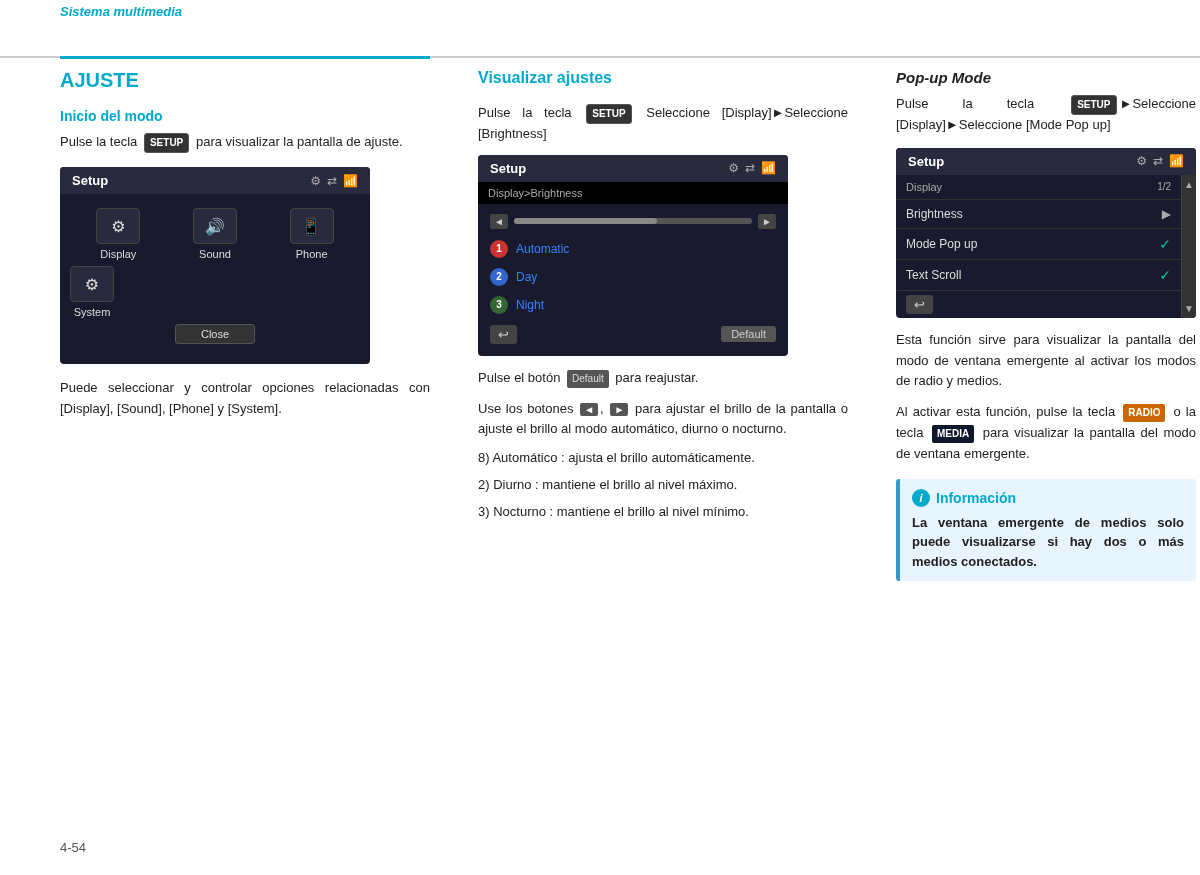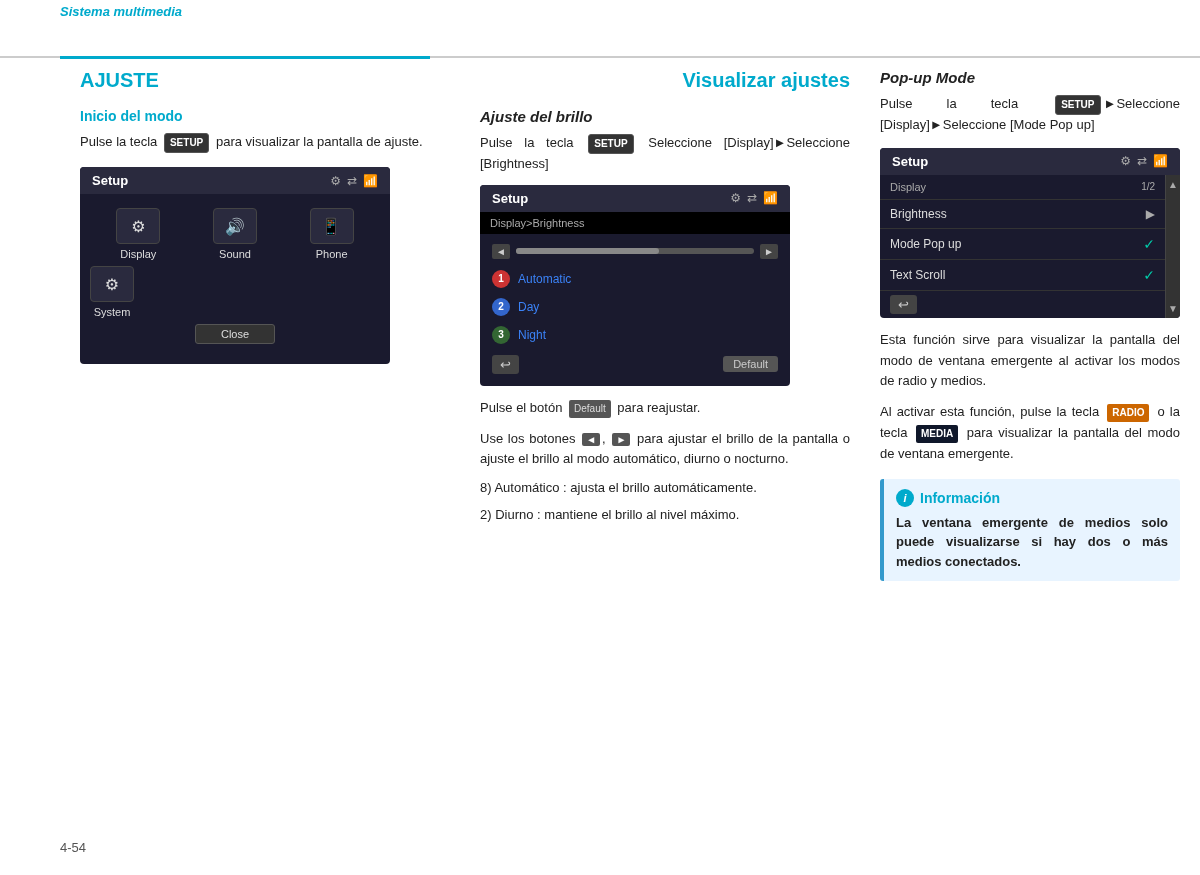--- a/index.html
+++ b/index.html
@@ -10,22 +10,21 @@
       height: 875px;
       overflow: hidden;
       font-size: 13px;
       color: #222;
     }
 
     
     .main {
       display: flex;
       padding: 30px 60px 20px 60px;
-      gap: 30px;
-      margin-left: 20px;
+      gap: 48px;
     }
 
     
     .col1 { width: 370px; flex-shrink: 0; }
     
     .col2 { width: 370px; flex-shrink: 0; }
     
     .col3 { flex: 1; }
 
     .section-title-blue {
@@ -428,26 +427,26 @@
         <div class="setup-item">
           <div class="setup-item-icon">⚙</div>
           <span class="setup-item-label">System</span>
         </div>
       </div>
       <div style="text-align:center; padding-bottom:10px;">
         <span class="setup-close-btn">Close</span>
       </div>
     </div>
 
+    <p class="body-text">Puede seleccionar y controlar opciones relacionadas con [Display], [Sound], [Phone] y [System].</p>
   </div>
 
   <div class="col2">
-    <div class="section-title-blue" style="font-size:20px; margin-bottom:16px;text-align:right;">Visualizar ajustes</div>
-
-    <div class="section-title-italic-bold" style="margin-bottom:8px;">Ajuste del brillo</div>
+    <div class="section-title-blue" style="font-size:16px; margin-bottom:16px;">Visualizar ajustes</div>
+
 
     <p class="body-text col2-body">
       <span>Pulse la tecla</span>
       <span class="key-badge" style="margin:0 3px;">SETUP</span>
       <span>Seleccione [Display]</span>►<span>Seleccione [Brightness]</span>
     </p>
 
     <div class="brightness-screen">
       <div class="setup-header">
         <span class="setup-header-title">Setup</span>
@@ -496,20 +495,21 @@
     <p class="body-text" style="margin-bottom:8px;">
       <span>Use los botones</span>
       <span style="background:#555; border-radius:2px; color:#fff; font-size:10px; padding:1px 4px; margin:0 2px;">◄</span>,
       <span style="background:#555; border-radius:2px; color:#fff; font-size:10px; padding:1px 4px; margin:0 2px;">►</span>
       <span>para ajustar el brillo de la pantalla o ajuste el brillo al modo automático, diurno o nocturno.</span>
     </p>
 
     <div>
       <p class="body-text list-item" style="margin-left:0; margin-bottom:6px;">8) Automático : ajusta el brillo automáticamente.</p>
       <p class="body-text list-item" style="margin-left:0; margin-bottom:6px;">2) Diurno : mantiene el brillo al nivel máximo.</p>
+      <p class="body-text list-item" style="margin-left:0; margin-bottom:6px;">3) Nocturno : mantiene el brillo al nivel mínimo.</p>
     </div>
   </div>
 
   <div class="col3">
     <div class="section-title-italic-bold" style="margin-bottom:8px;">Pop-up Mode</div>
 
     <p class="body-text" style="margin-bottom:12px;">
       <span>Pulse la tecla</span>
       <span class="key-badge" style="margin:0 3px;">SETUP</span>►<span>Seleccione [Display]</span>►<span>Seleccione [Mode Pop up]</span>
     </p>

